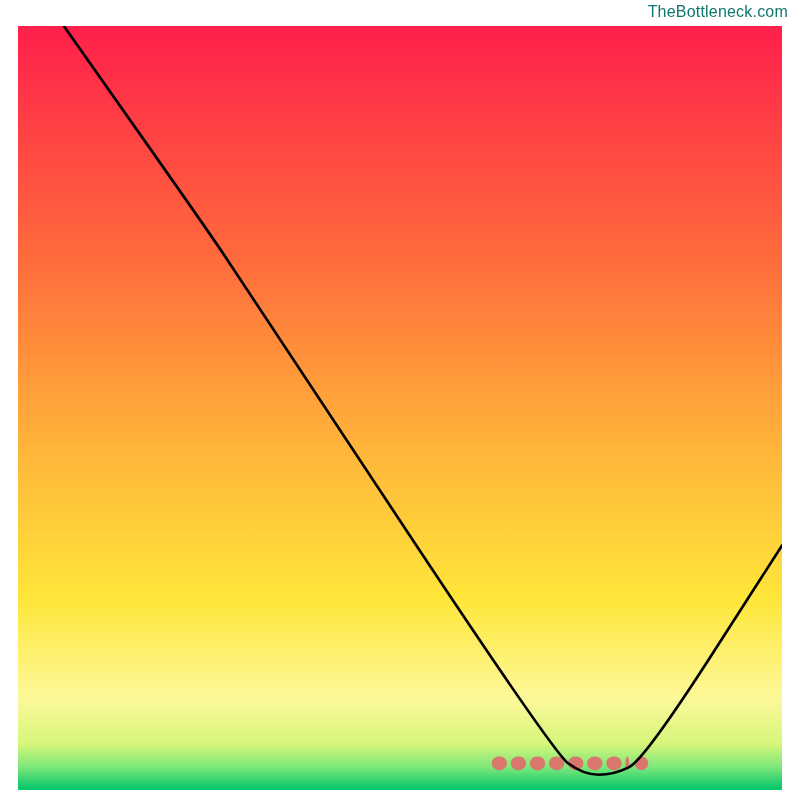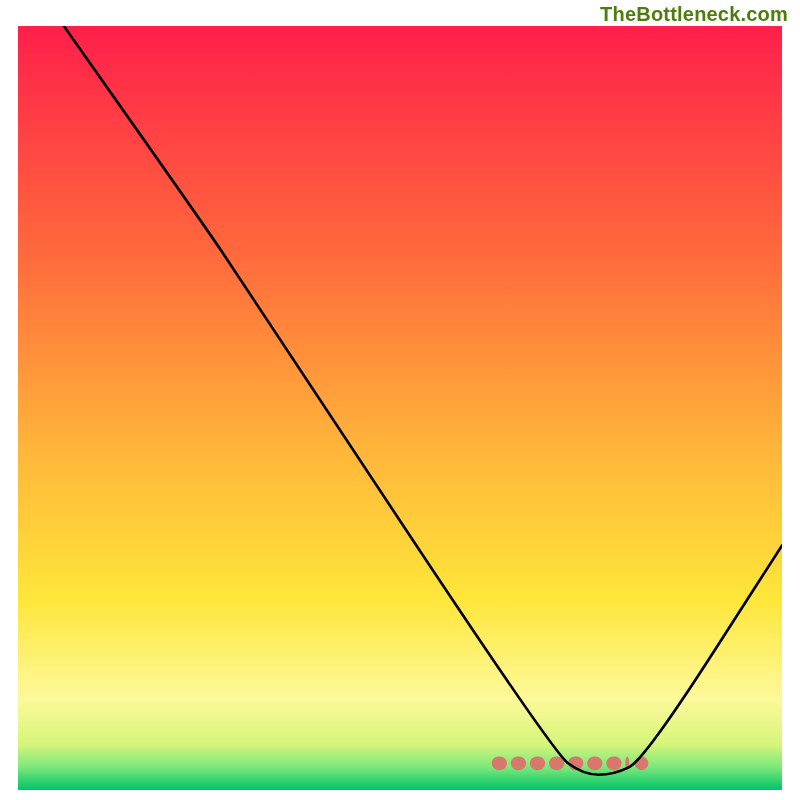--- a/index.html
+++ b/index.html
@@ -8,23 +8,23 @@
     width: 800px;
     height: 800px;
     background: #ffffff;
     font-family: Arial, Helvetica, sans-serif;
     overflow: hidden;
   }
   .watermark {
     position: absolute;
     top: 3px;
     right: 12px;
-    font-size: 20px;
-    font-weight: 700;
-    color: #4d7c0f;
+    font-size: 16px;
+    font-weight: 400;
+    color: #0f766e;
     letter-spacing: 0.2px;
   }
   .plot {
     position: absolute;
     left: 18px;
     top: 26px;
     width: 764px;
     height: 764px;
   }
   svg { display: block; }

